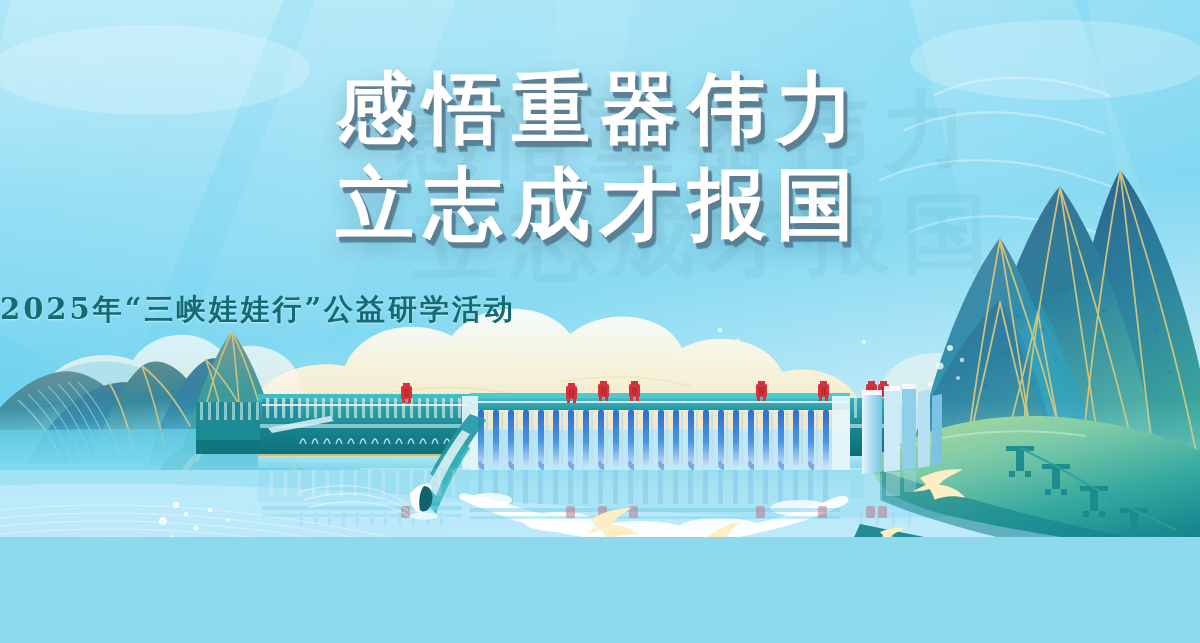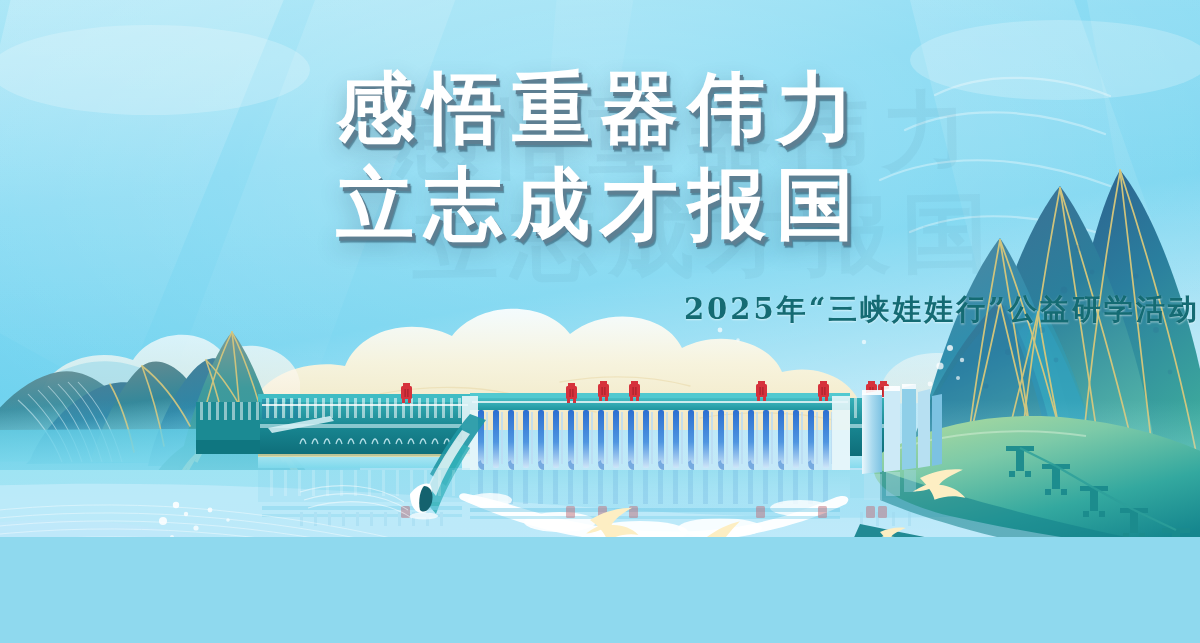--- a/index.html
+++ b/index.html
@@ -31,21 +31,21 @@
     text-shadow:
        3px 4px 0 #5d7f92,
        4px 6px 1px rgba(40,78,99,.55),
        0 10px 22px rgba(25,60,85,.30);
     white-space:nowrap;
   }
   #title-line-2 { margin-top:4px; }
 
   #subtitle {
     position:absolute; left:0; right:0; top:290px;
-    text-align:right; z-index:40;
+    text-align:left; z-index:40;
     font-family:"DejaVu Serif","Liberation Serif",serif;
     font-weight:bold;
     font-size:29px;
     letter-spacing:3px;
     color:#146b73;
     text-shadow:0 1px 2px rgba(255,255,255,.55);
     white-space:nowrap;
   }
 
   

